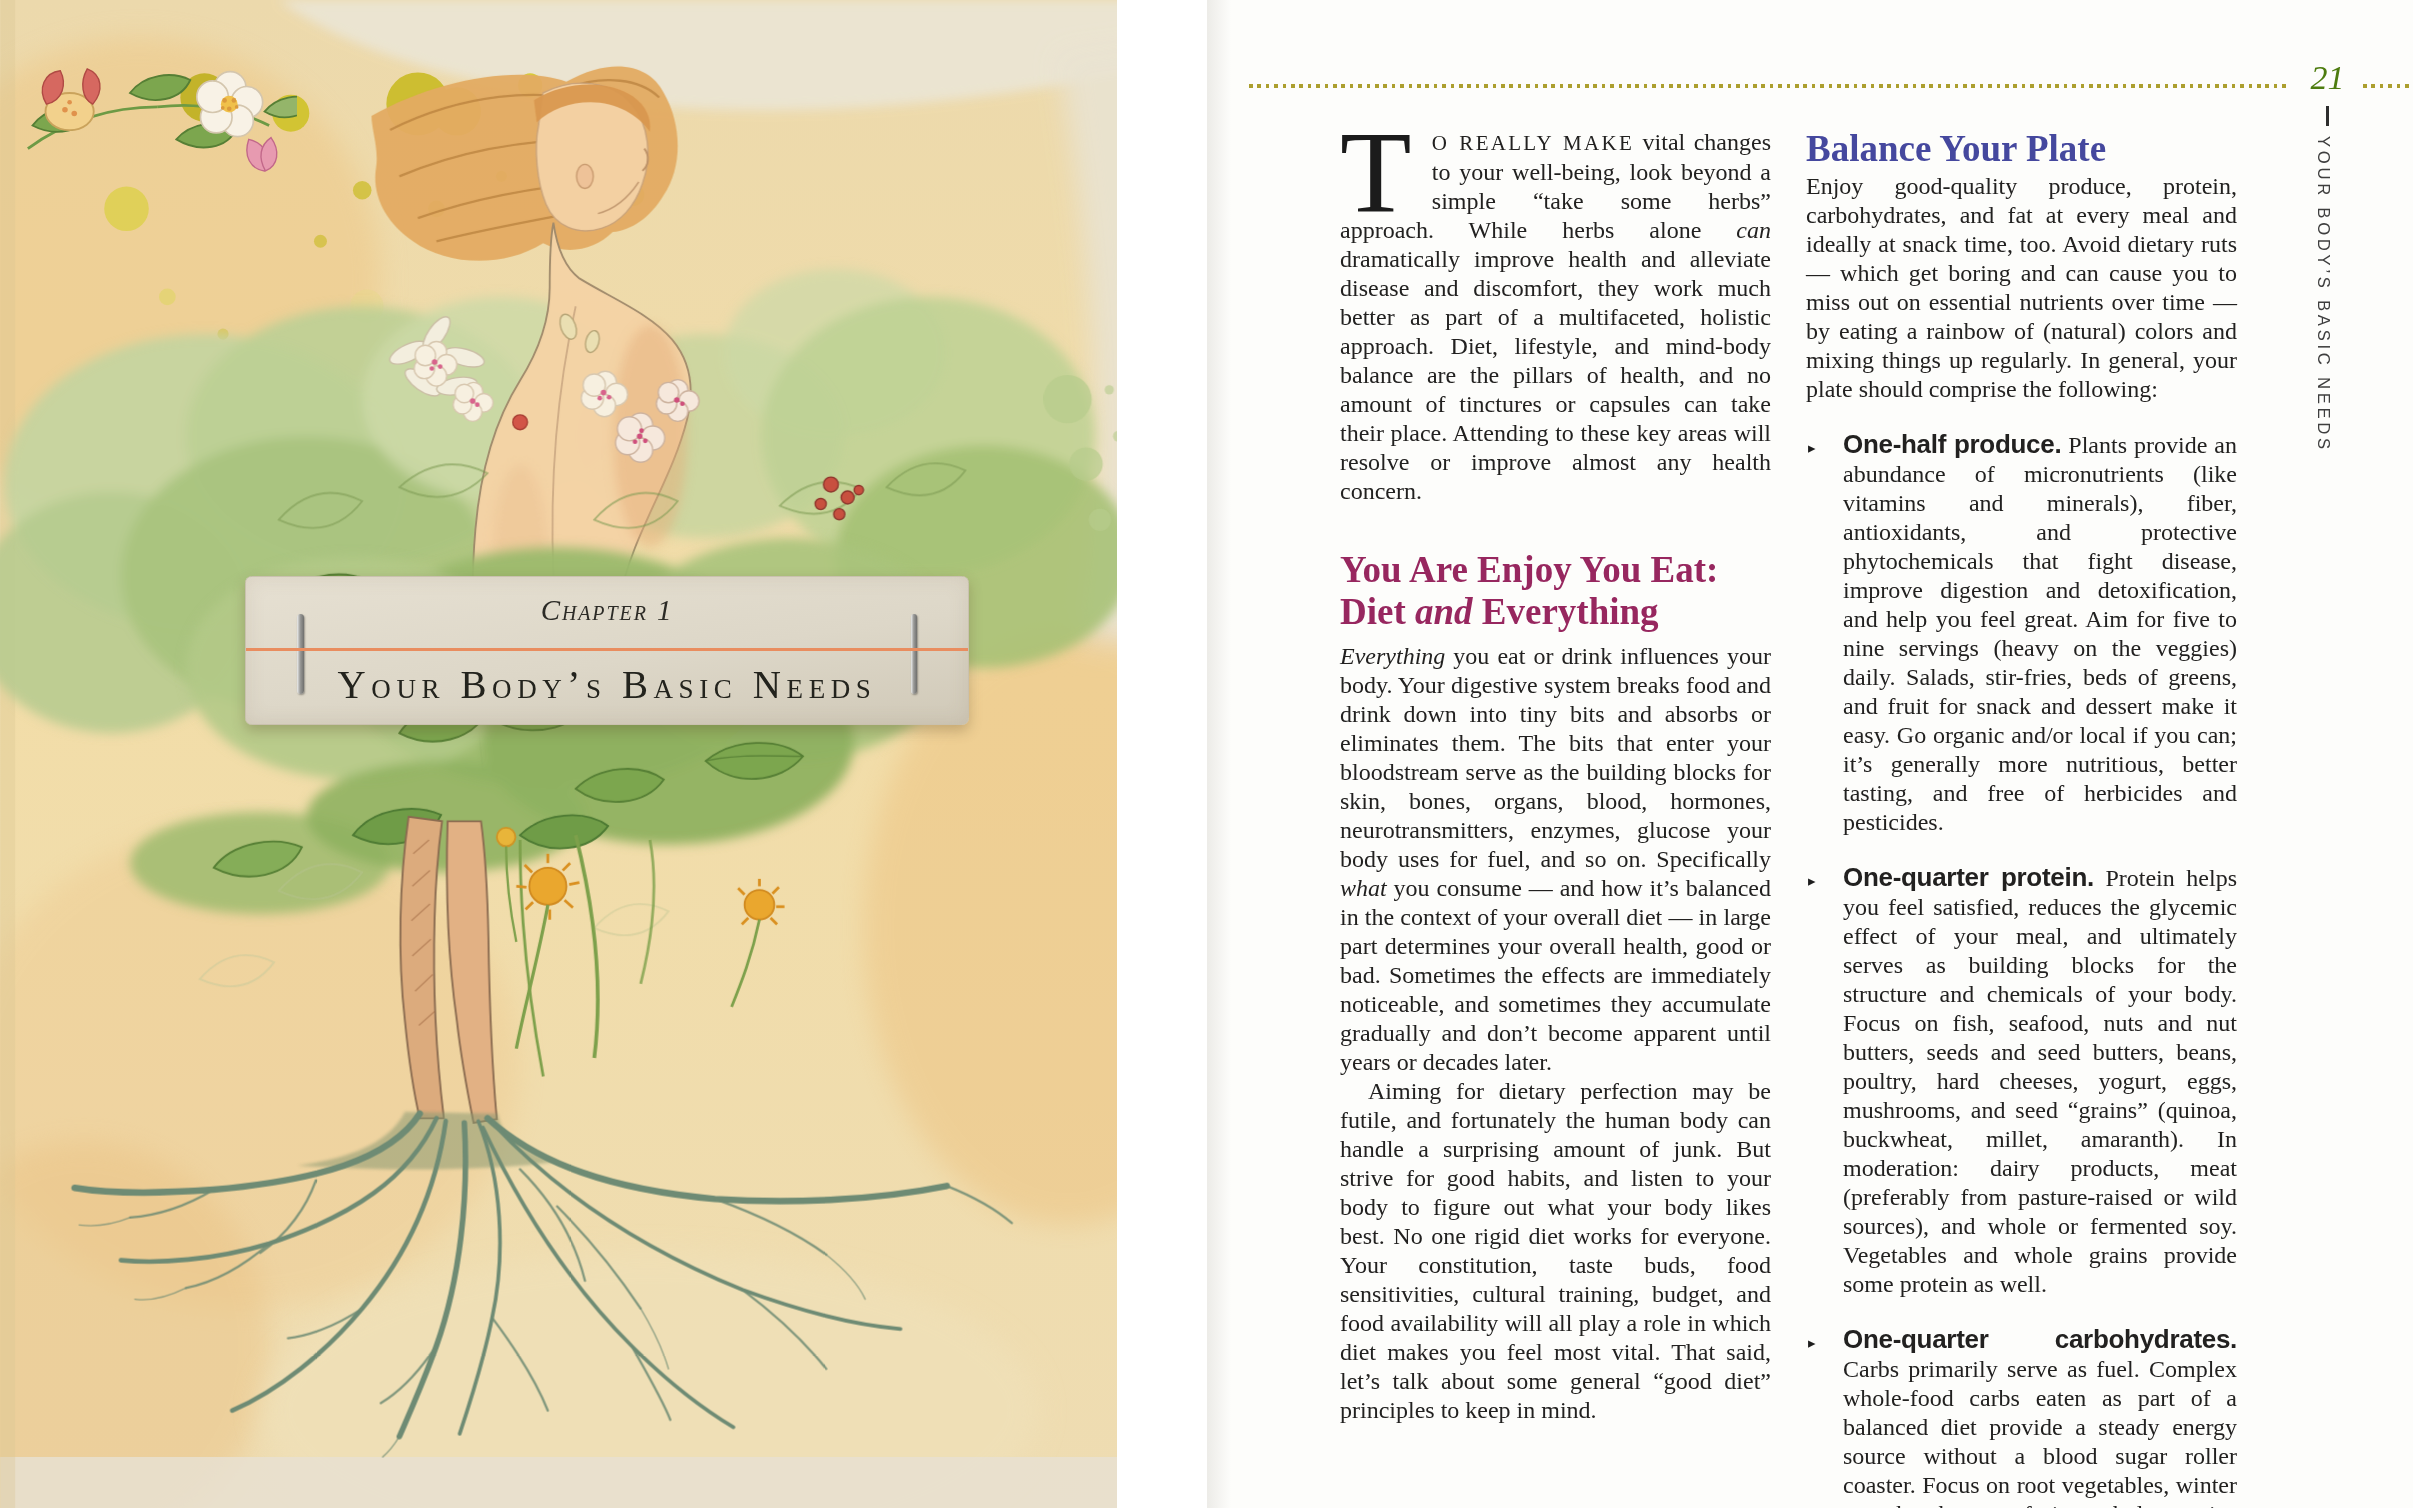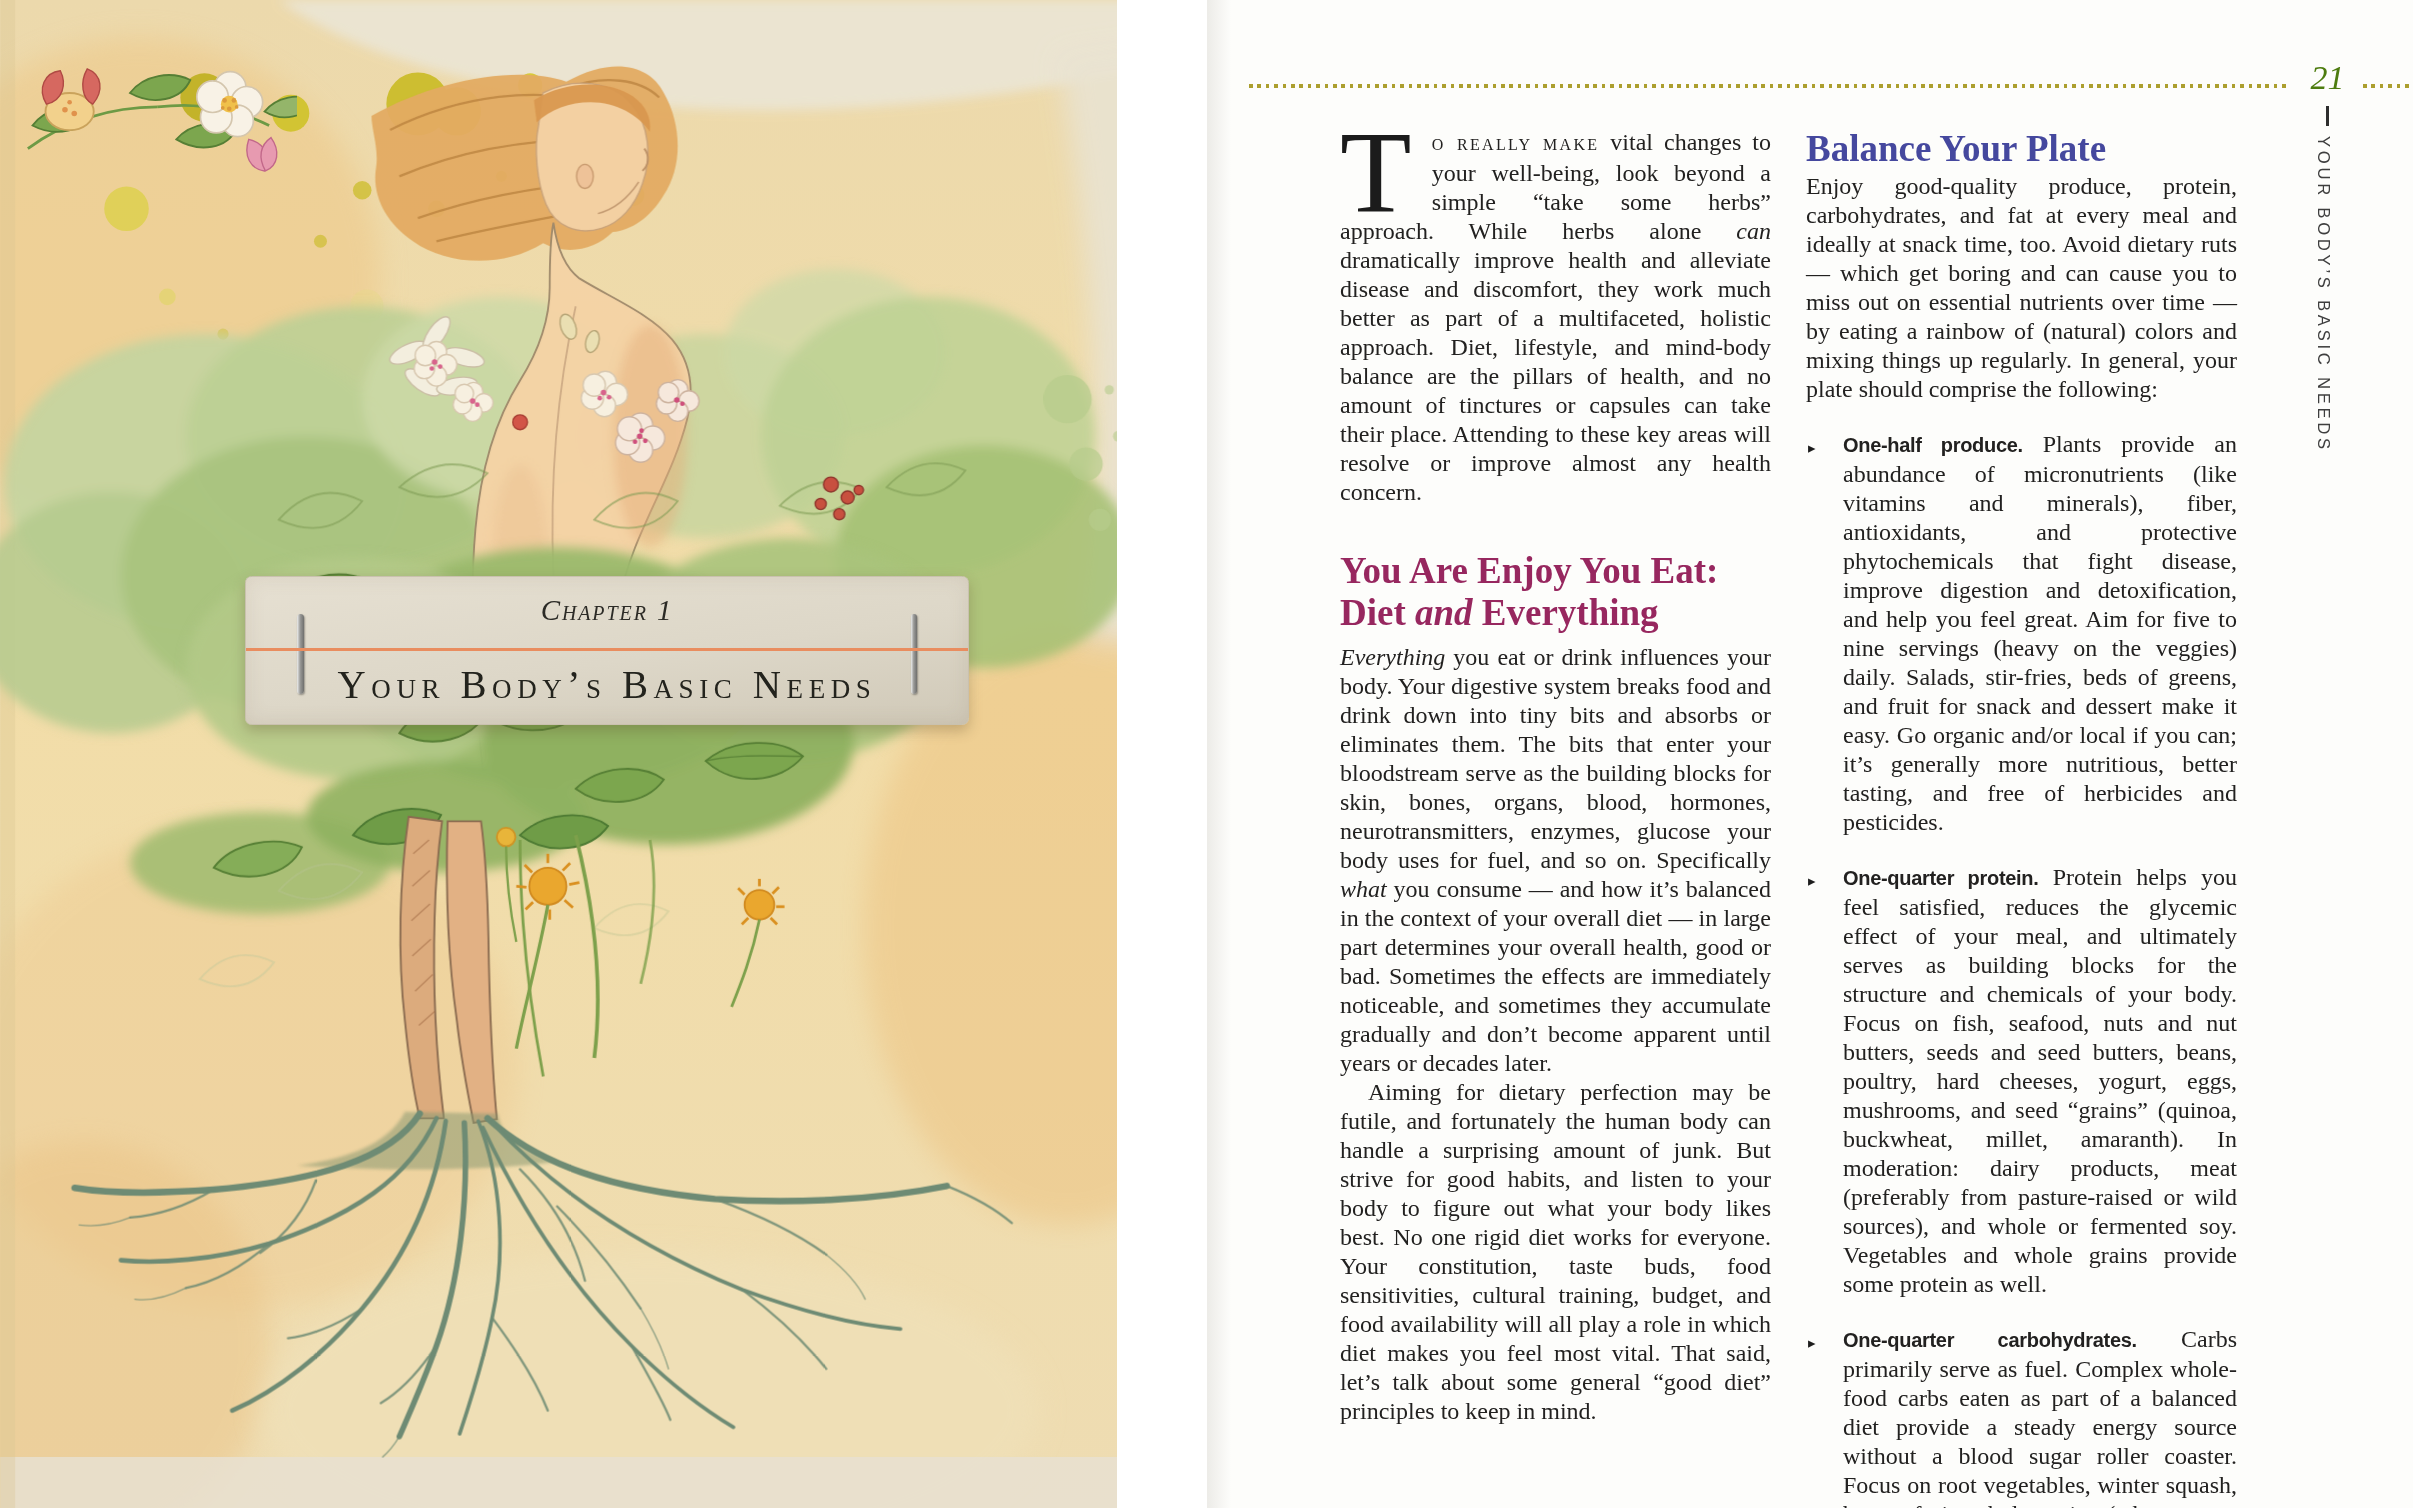--- a/index.html
+++ b/index.html
@@ -38,32 +38,32 @@
          font-style:italic;font-size:34px;color:#4d7c0f;}
   .folio-divider{position:absolute;left:1119px;top:106px;width:2.8px;height:19.5px;background:#2e2e2e;}
   .running-head{position:absolute;left:1106px;top:136px;writing-mode:vertical-rl;
          font-family:"Liberation Sans",sans-serif;font-size:16.7px;letter-spacing:3.7px;color:#3e3e3e;}
 
   .col{position:absolute;top:128px;width:431px;font-size:24px;line-height:29px;
        color:#222120;text-align:justify;}
   .col1{left:133px;}.col2{left:599px;}
   .col p{margin:0;}
   .dropcap{float:left;font-size:117px;line-height:85px;padding:1.9px 20.4px 0 0;color:#1b1b1b;}
-  .opener{font-size:16px;letter-spacing:2.3px;}
+  .opener{font-size:21px;letter-spacing:2.3px;}
   .it{font-style:italic;font-family:Liberation Serif, serif;}
   .h-magenta{margin:43px 0 9.3px;font-size:37px;line-height:42px;font-weight:bold;
              color:#97275f;text-align:left;}
   .h-blue{margin:0 0 3px;font-size:37px;line-height:41px;font-weight:bold;
           color:#45489e;text-align:left;}
   .indent{text-indent:28px;}
   .bullets{margin-top:26px;display:flex;flex-direction:column;gap:26px;}
   .bullet{position:relative;padding-left:37px;}
   .bullet .marker{position:absolute;left:1.9px;top:3.7px;font-family:"DejaVu Sans",sans-serif;
                   font-size:15px;color:#1c1c1c;font-style:normal;}
-  .lead{font-family:"Liberation Sans",sans-serif;font-weight:bold;font-size:20px;letter-spacing:-0.3px;margin-top:44px;}
+  .lead{font-family:"Liberation Sans",sans-serif;font-weight:bold;font-size:26px;letter-spacing:-0.3px;margin-top:44px;}
 </style>
 </head>
 <body>
 
 <div class="spread">
 
   <div class="page page-left">
 
     <svg width="1207" height="1508" viewBox="0 0 1300 1625" aria-hidden="true">
       <defs>

